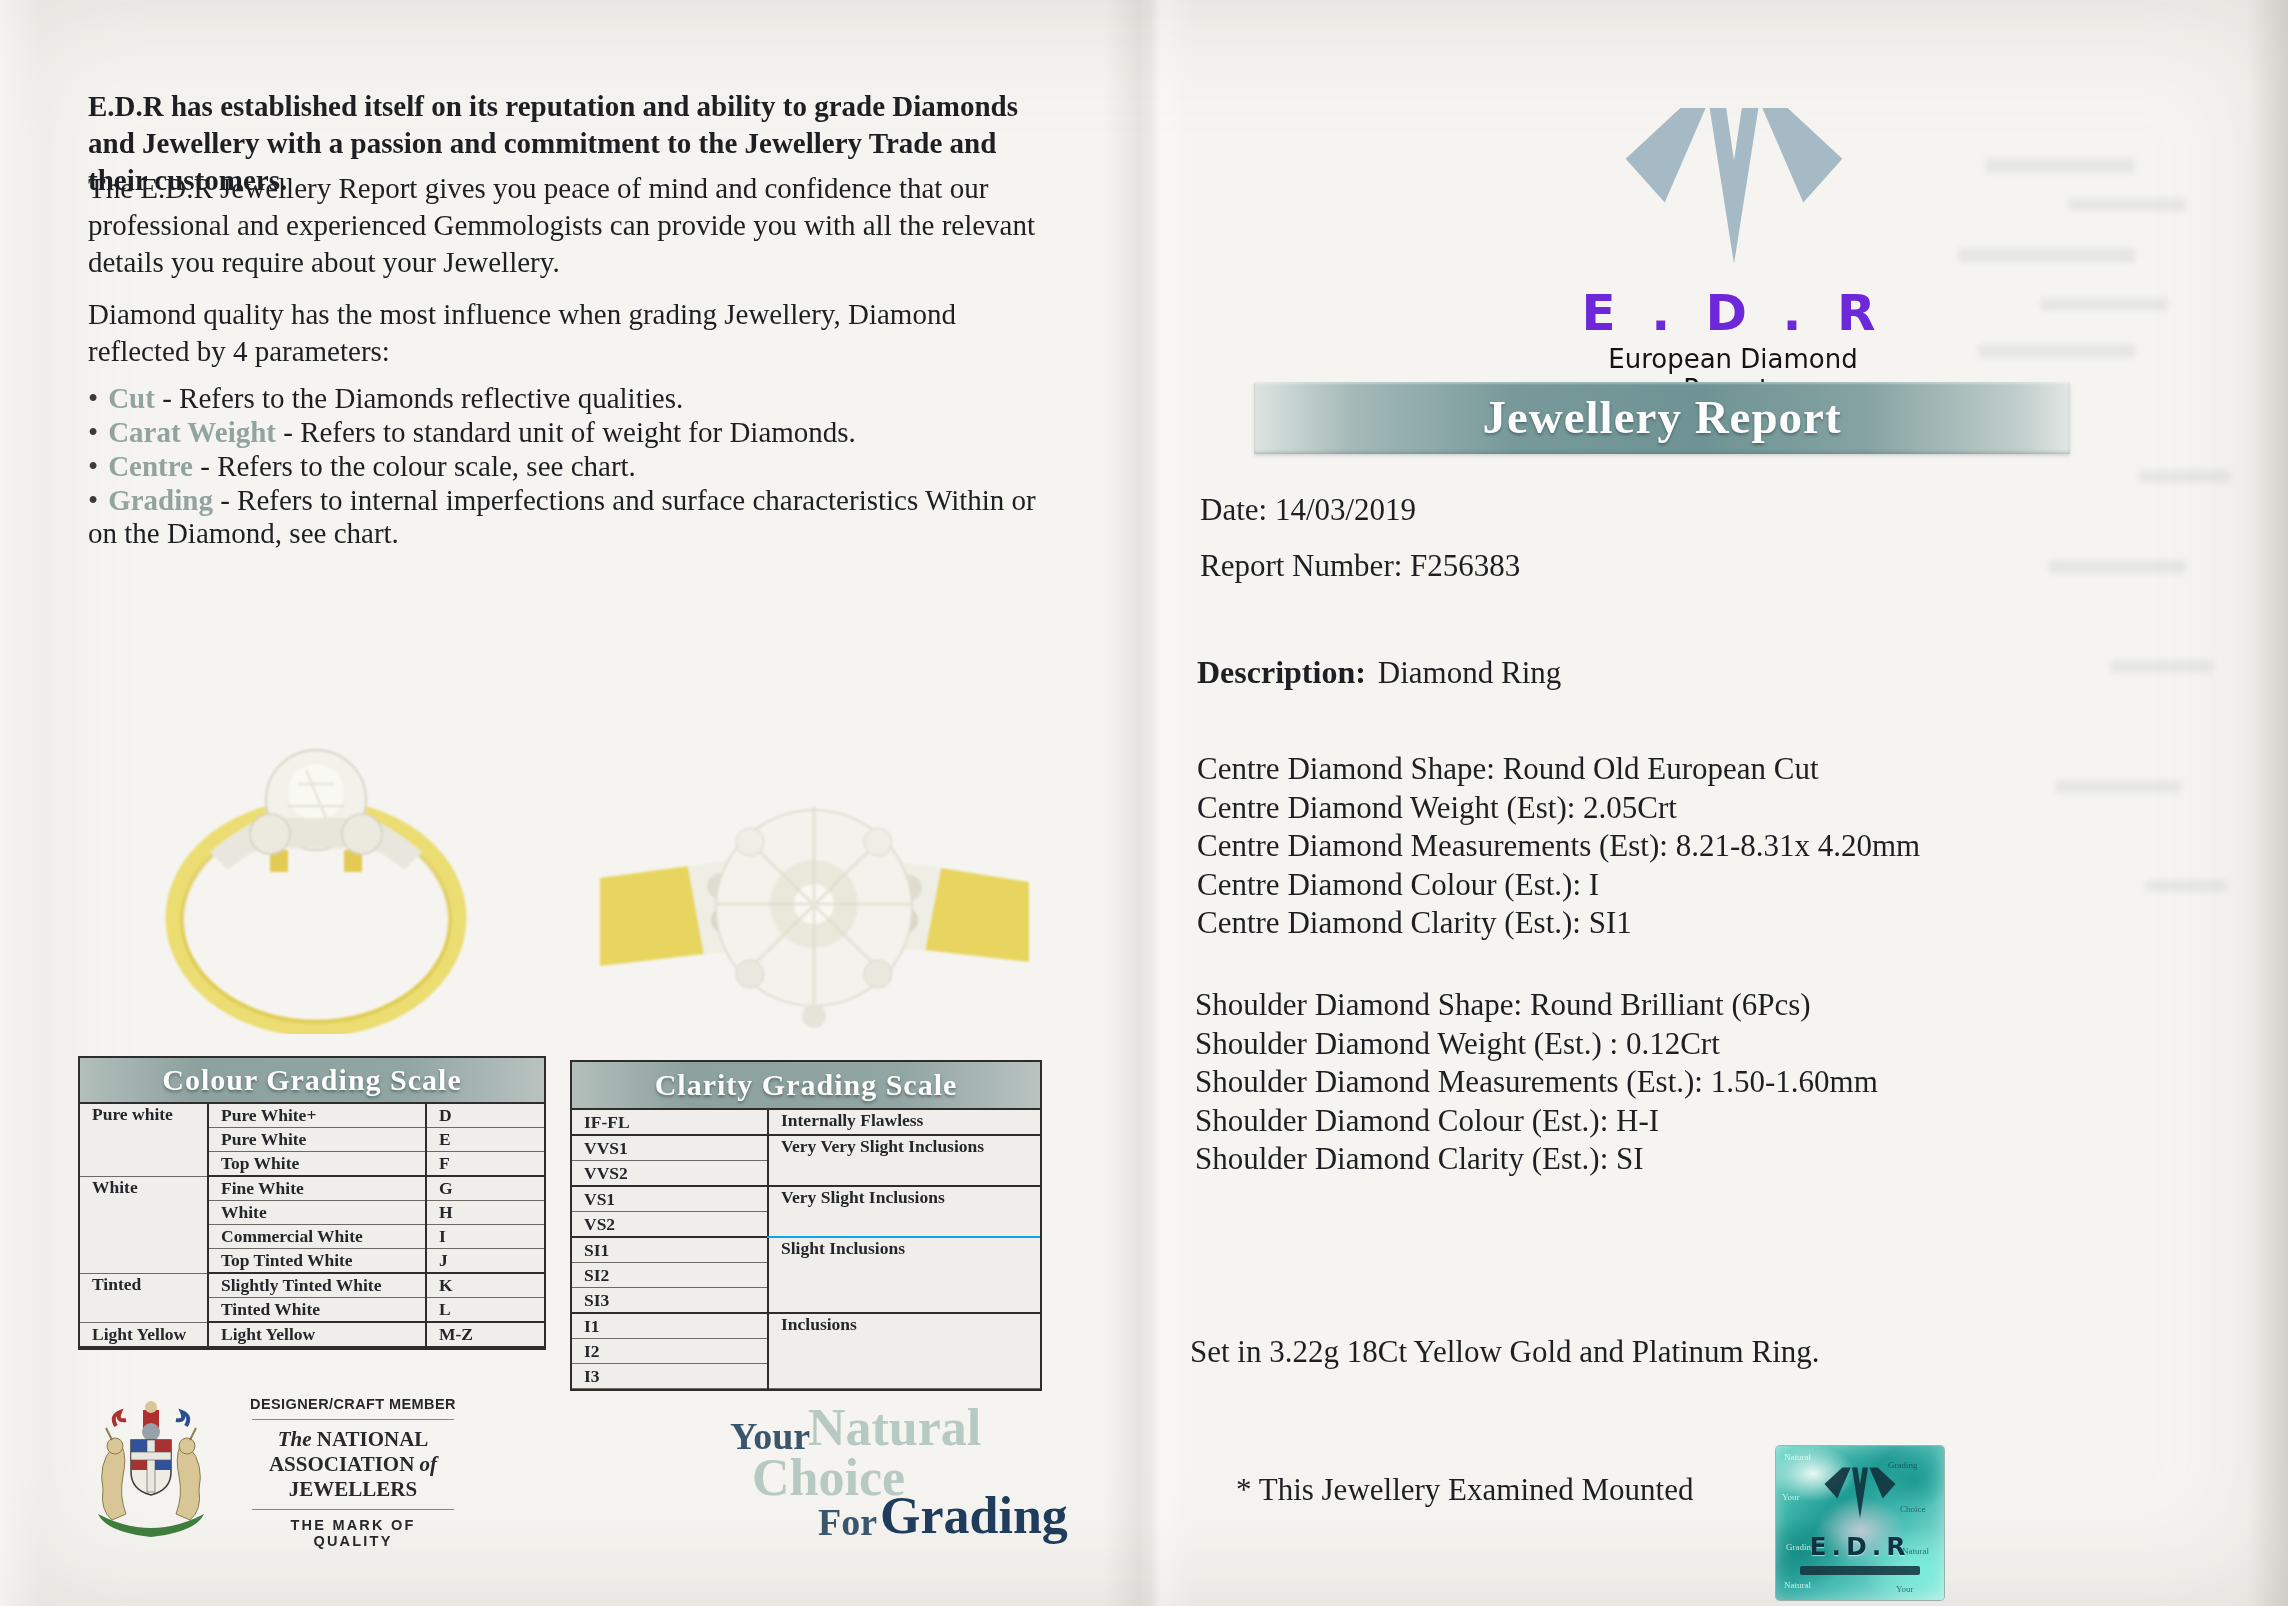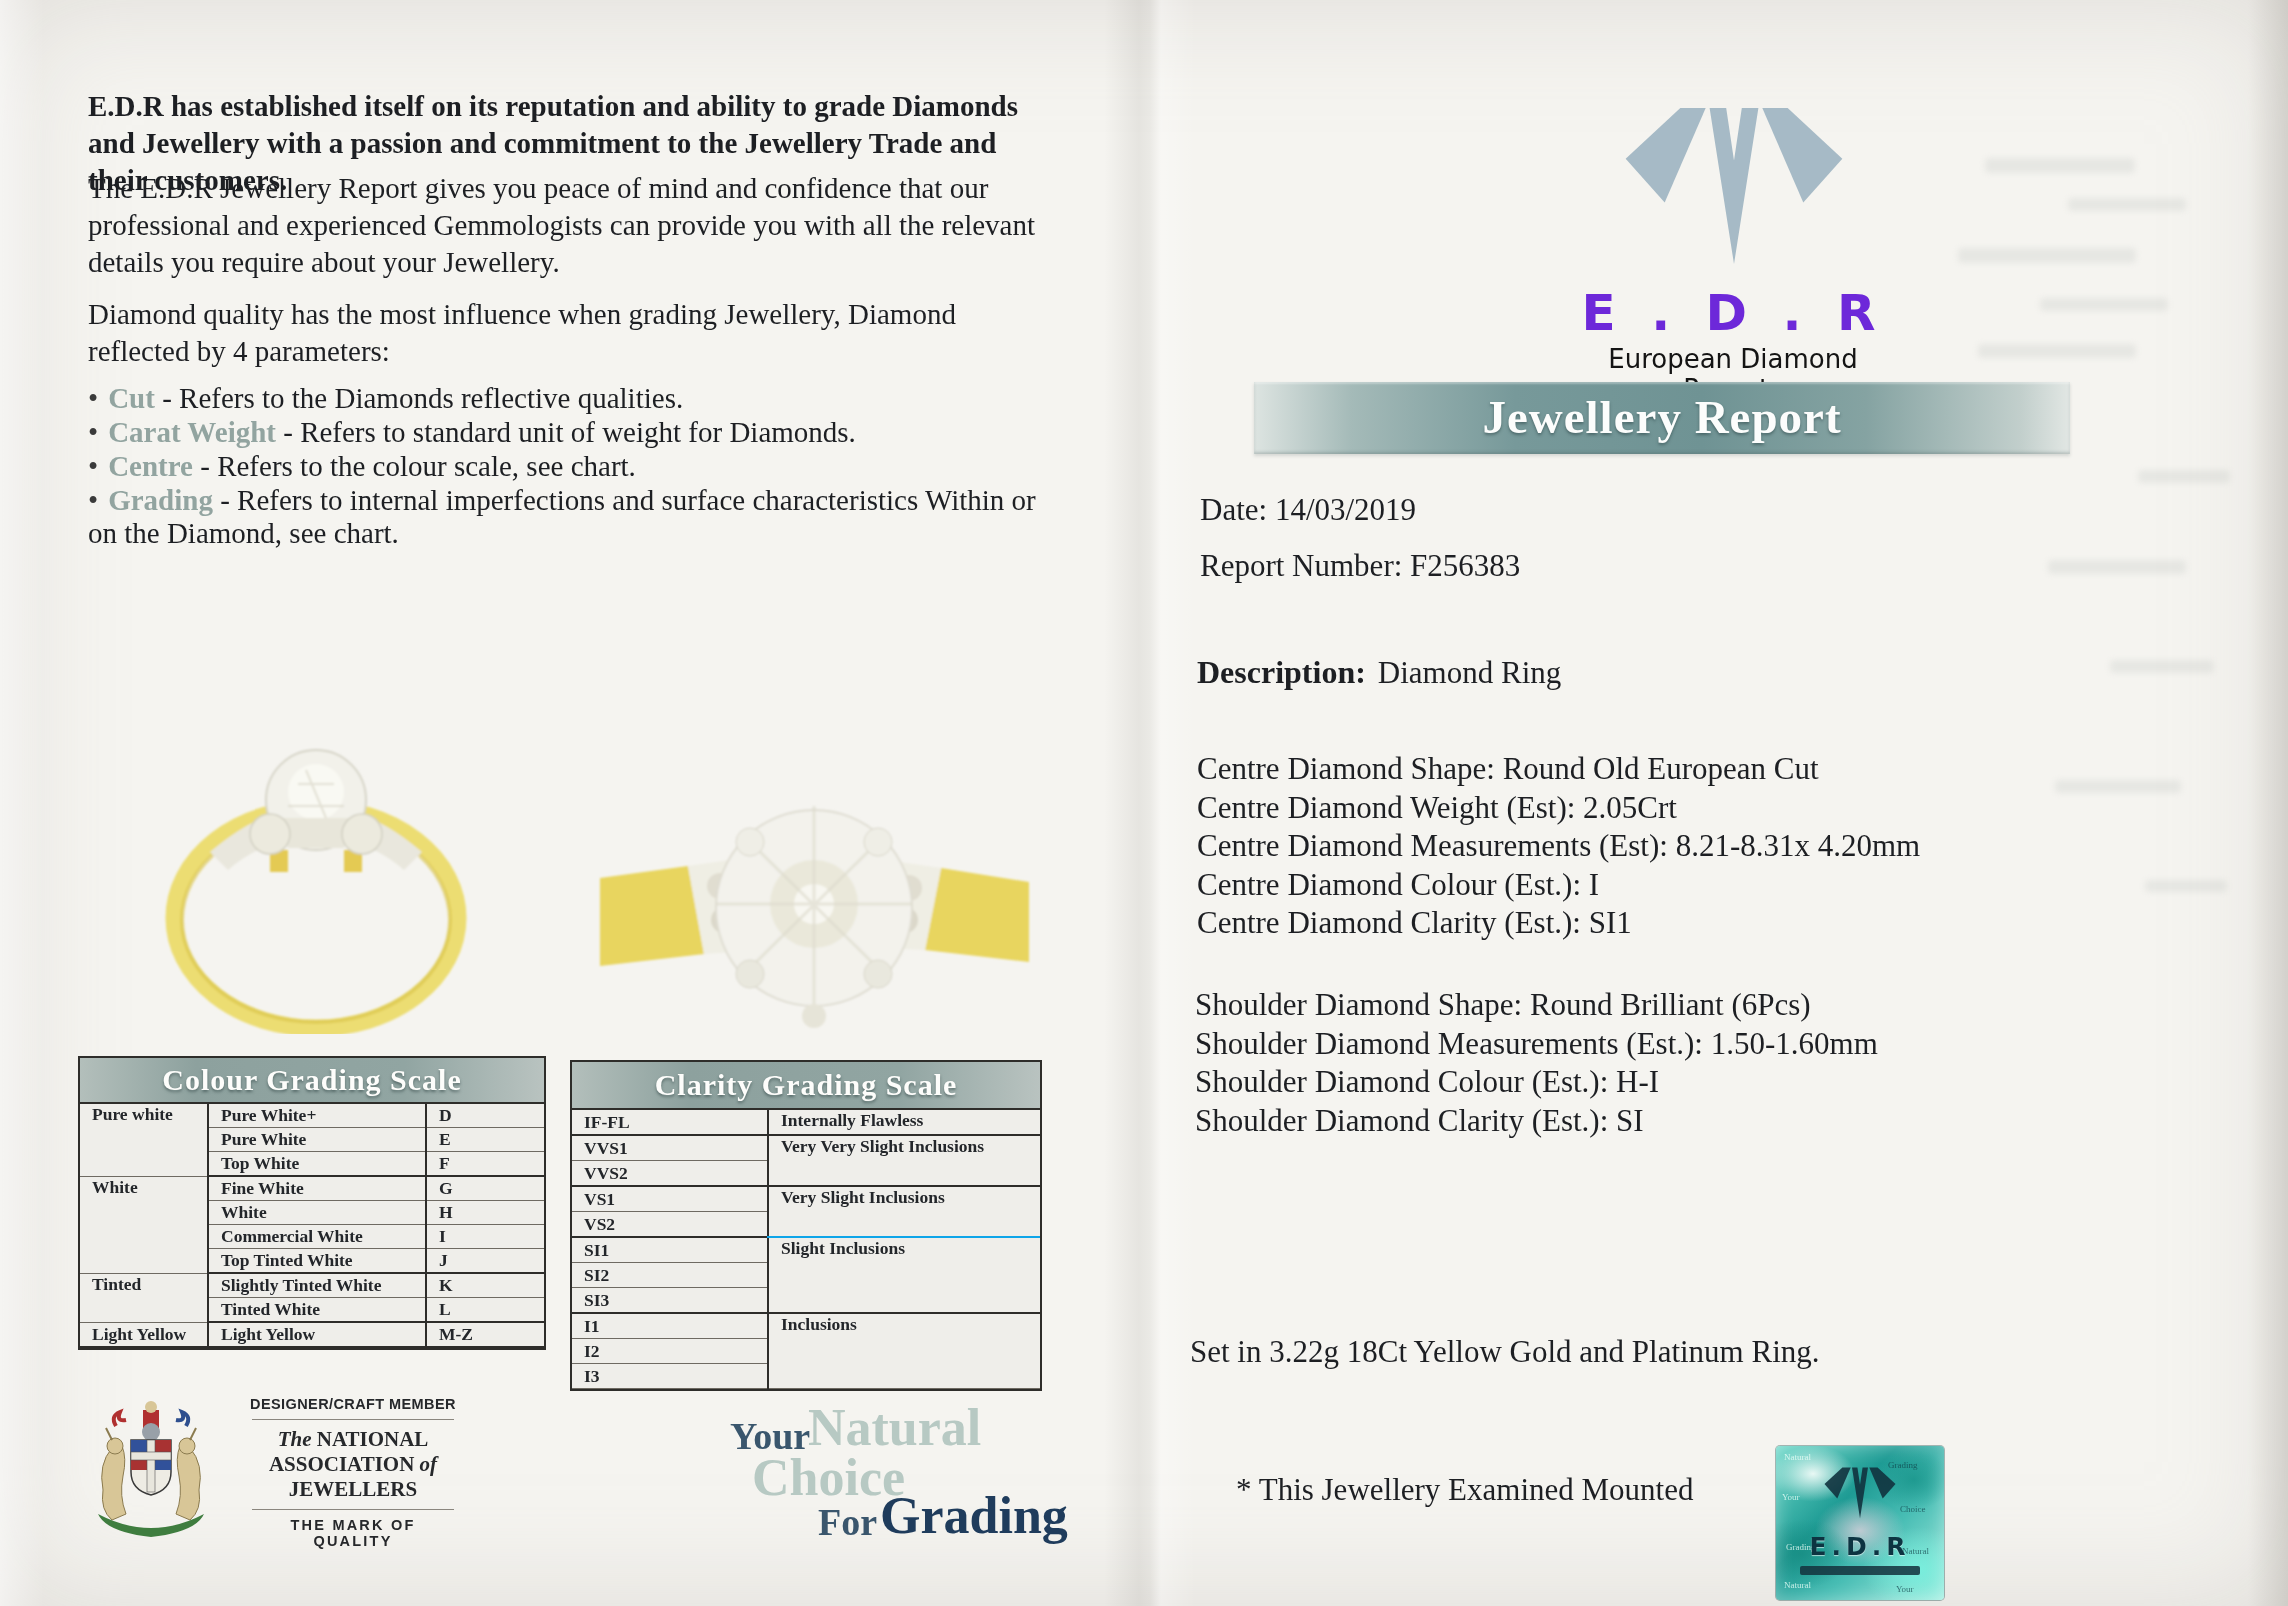--- a/index.html
+++ b/index.html
@@ -336,20 +336,21 @@
   <div class="abs detail" style="left:1197px;top:750px;">
     <p>Centre Diamond Shape: Round Old European Cut</p>
     <p>Centre Diamond Weight (Est): 2.05Crt</p>
     <p>Centre Diamond Measurements (Est): 8.21-8.31x 4.20mm</p>
     <p>Centre Diamond Colour (Est.): I</p>
     <p>Centre Diamond Clarity (Est.): SI1</p>
   </div>
 
   <div class="abs detail" style="left:1195px;top:986px;">
     <p>Shoulder Diamond Shape: Round Brilliant (6Pcs)</p>
+    <p>Shoulder Diamond Weight (Est.) : 0.12Crt</p>
     <p>Shoulder Diamond Measurements (Est.): 1.50-1.60mm</p>
     <p>Shoulder Diamond Colour (Est.): H-I</p>
     <p>Shoulder Diamond Clarity (Est.): SI</p>
   </div>
 
   <p class="abs rline" style="left:1190px;top:1334px;">Set in 3.22g 18Ct Yellow Gold and Platinum Ring.</p>
   <p class="abs rline" style="left:1236px;top:1472px;">* This Jewellery Examined Mounted</p>
 
   <div class="abs holo" style="left:1776px;top:1446px;">
     <svg style="position:absolute;left:44px;top:10px;" width="80" height="74" viewBox="0 0 250 176">

